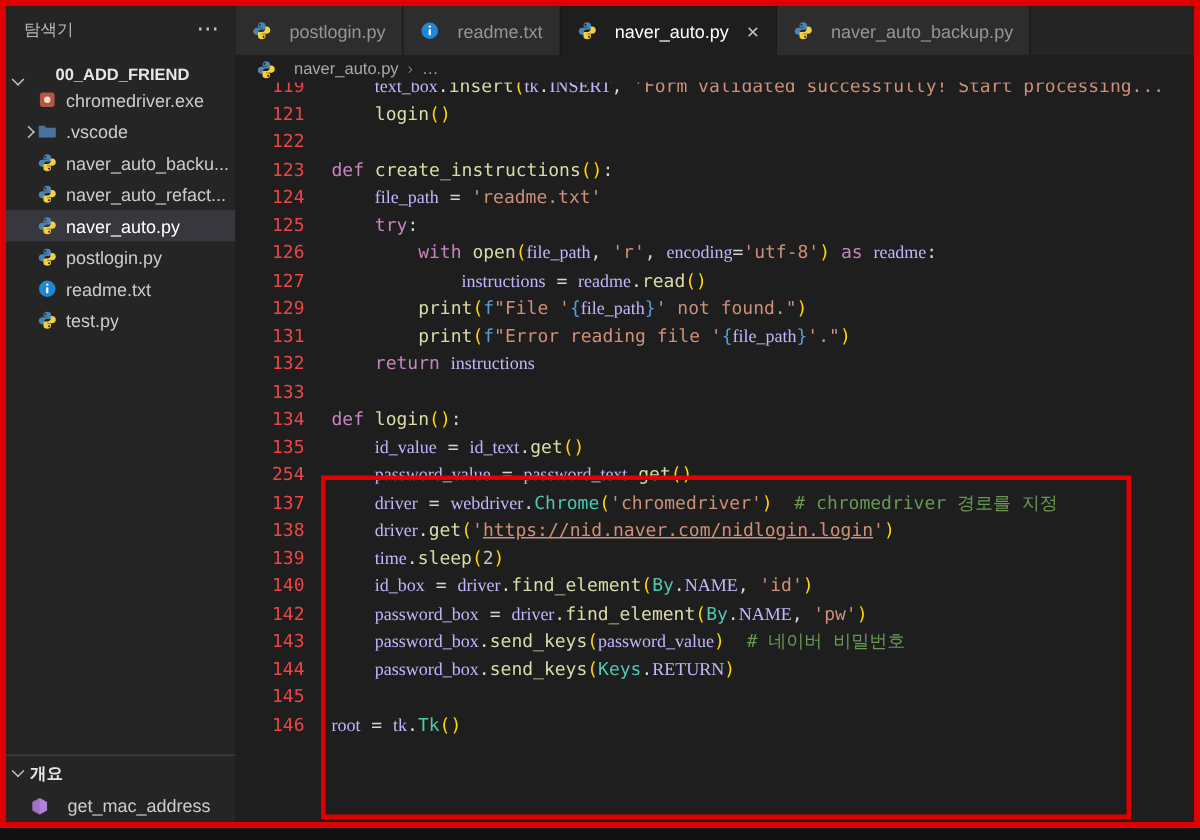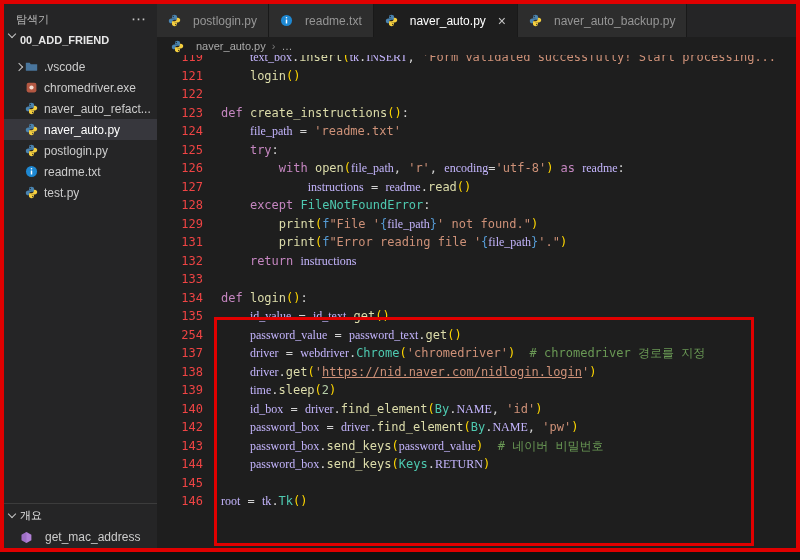--- a/index.html
+++ b/index.html
@@ -3,31 +3,31 @@
 <meta charset="utf-8">
 <style>
   * { margin:0; padding:0; box-sizing:border-box; }
   html,body { width:800px; height:560px; background:#111; font-family:"Liberation Sans",sans-serif; }
   .window { position:relative; width:800px; height:552px; border:4px solid #e00000; background:#1e1e1e; display:flex; overflow:hidden; }
 
   
   .sidebar { width:153px; min-width:153px; background:#252526; color:#ccc; position:relative; font-size:12px; overflow:hidden; }
   .sb-header { height:30px; display:flex; align-items:center; justify-content:space-between; padding:0 10px 0 12px; color:#bbbbbb; font-size:11px; }
   .sb-more { font-size:15px; letter-spacing:1px; color:#c5c5c5; cursor:pointer; }
-  .section-header { height:22px; display:flex; align-items:flex-start; gap:5px; font-weight:bold; color:#e7e7e7; font-size:11px; padding-left:5px; cursor:pointer; }
+  .section-header { height:22px; display:flex; align-items:flex-end; gap:22px; font-weight:bold; color:#e7e7e7; font-size:11px; padding-left:5px; cursor:pointer; }
   .tree-row { height:21px; display:flex; align-items:center; padding-left:8px; color:#cccccc; font-size:12px; cursor:pointer; white-space:nowrap; overflow:hidden; }
   .tree-row.selected { background:#37373d; color:#ffffff; }
   .chev-slot { width:13px; min-width:13px; display:inline-flex; justify-content:center; }
   .file-icon { width:19px; min-width:19px; display:inline-flex; align-items:center; }
   .file-label { overflow:hidden; white-space:nowrap; }
   .chev { display:inline-block; width:6px; height:6px; border-right:1.4px solid #c5c5c5; border-bottom:1.4px solid #c5c5c5; }
   .chev.down { transform:rotate(45deg); margin-top:-3px; }
   .chev.right { transform:rotate(-45deg); }
   .outline { position:absolute; bottom:0; left:0; right:0; border-top:1px solid #3c3c3c; background:#252526; }
-  .outline-header { height:22px; display:flex; align-items:center; gap:5px; font-weight:normal; font-size:11px; color:#e7e7e7; padding-left:5px; cursor:pointer; }
+  .outline-header { height:22px; display:flex; align-items:center; gap:5px; font-weight:bold; font-size:11px; color:#e7e7e7; padding-left:5px; cursor:pointer; }
   .outline-row { height:22px; display:flex; align-items:center; gap:6px; padding-left:16px; font-size:12px; color:#cccccc; cursor:pointer; }
 
   
   .main { flex:1; display:flex; flex-direction:column; min-width:0; }
   .tabbar { height:33px; background:#252526; display:flex; align-items:stretch; overflow:hidden; }
   .tab { display:flex; align-items:center; gap:6px; padding:0 11px; background:#2d2d2d; color:#969696; font-size:12px; border-right:1px solid #191919; cursor:pointer; white-space:nowrap; }
   .tab.active { background:#1e1e1e; color:#ffffff; }
   .tab-close { margin-left:6px; font-size:14px; color:#c5c5c5; line-height:1; }
   .breadcrumb { height:18px; display:flex; align-items:center; gap:6px; padding-left:14px; font-size:11px; color:#a9a9a9; background:#1e1e1e; cursor:pointer; }
   .bc-sep { color:#7a7a7a; }
@@ -64,39 +64,49 @@
     <div class="sb-header">
       <span>탐색기</span>
       <span class="sb-more">⋯</span>
     </div>
     <div class="section-header">
       <span class="chev down"></span>
       <span>00_ADD_FRIEND</span>
     </div>
     <div class="tree">
         <div class="tree-row">
+          <span class="chev-slot"></span>
+          <span class="file-icon">
+            <svg width="13" height="13" viewBox="0 0 16 16">
+              <rect x="2" y="2" width="12" height="12" rx="2.5" fill="#b35742"></rect>
+              <circle cx="8" cy="8" r="2.6" fill="#f5ddd2"></circle>
+            </svg>
+          </span>
+          <span class="file-label">chromedriver.exe</span>
+        </div>
+        <div class="tree-row">
           <span class="chev-slot">
             <span class="chev right"></span>
           </span>
           <span class="file-icon">
             <svg width="13" height="13" viewBox="0 0 16 16">
               <path fill="#49759c" d="M1.5 3.5h4.2l1.4 1.6h7.4c.3 0 .5.2.5.5v7c0 .3-.2.5-.5.5H1.5c-.3 0-.5-.2-.5-.5V4c0-.3.2-.5.5-.5z"></path>
             </svg>
           </span>
           <span class="file-label">.vscode</span>
         </div>
         <div class="tree-row">
           <span class="chev-slot"></span>
           <span class="file-icon">
             <svg width="13" height="13" viewBox="0 0 16 16">
-              <rect x="2" y="2" width="12" height="12" rx="2.5" fill="#b35742"></rect>
-              <circle cx="8" cy="8" r="2.6" fill="#f5ddd2"></circle>
-            </svg>
-          </span>
-          <span class="file-label">chromedriver.exe</span>
+              <path fill="#4a84b0" d="M7.9 1C6.1 1 5 1.9 5 3.3V5.1h3.1v.5H3.9C2.3 5.6 1 6.7 1 8.5s1.3 2.9 2.9 2.9h1.2V9.7C5.1 8.3 6.3 7 7.7 7h3.4V3.3C11.1 1.9 9.7 1 7.9 1zM6.5 2.3c.4 0 .8.3.8.8s-.4.8-.8.8-.8-.3-.8-.8.4-.8.8-.8z"></path>
+              <path fill="#f5cf3f" d="M8.1 15c1.8 0 2.9-.9 2.9-2.3v-1.8H7.9v-.5h4.2c1.6 0 2.9-1.1 2.9-2.9S13.7 4.6 12.1 4.6h-1.2v1.7c0 1.4-1.2 2.7-2.6 2.7H4.9v3.7C4.9 14.1 6.3 15 8.1 15zm1.4-1.3c-.4 0-.8-.3-.8-.8s.4-.8.8-.8.8.3.8.8-.4.8-.8.8z"></path>
+            </svg>
+          </span>
+          <span class="file-label">naver_auto_backu...</span>
         </div>
         <div class="tree-row">
           <span class="chev-slot"></span>
           <span class="file-icon">
             <svg width="13" height="13" viewBox="0 0 16 16">
               <path fill="#4a84b0" d="M7.9 1C6.1 1 5 1.9 5 3.3V5.1h3.1v.5H3.9C2.3 5.6 1 6.7 1 8.5s1.3 2.9 2.9 2.9h1.2V9.7C5.1 8.3 6.3 7 7.7 7h3.4V3.3C11.1 1.9 9.7 1 7.9 1zM6.5 2.3c.4 0 .8.3.8.8s-.4.8-.8.8-.8-.3-.8-.8.4-.8.8-.8z"></path>
               <path fill="#f5cf3f" d="M8.1 15c1.8 0 2.9-.9 2.9-2.3v-1.8H7.9v-.5h4.2c1.6 0 2.9-1.1 2.9-2.9S13.7 4.6 12.1 4.6h-1.2v1.7c0 1.4-1.2 2.7-2.6 2.7H4.9v3.7C4.9 14.1 6.3 15 8.1 15zm1.4-1.3c-.4 0-.8-.3-.8-.8s.4-.8.8-.8.8.3.8.8-.4.8-.8.8z"></path>
             </svg>
           </span>
           <span class="file-label">naver_auto_refact...</span>
@@ -217,21 +227,20 @@
     <div class="editor">
       <div class="code-scroll">
           <div class="code-line"><span class="line-num">119</span><span class="line-text"><span class="tk-o">    </span><span class="tk-v">text_box</span><span class="tk-o">.</span><span class="tk-fn">insert</span><span class="tk-b1">(</span><span class="tk-v">tk</span><span class="tk-o">.</span><span class="tk-v">INSERT</span><span class="tk-o">, </span><span class="tk-s">'Form validated successfully! Start processing...</span></span></div>
           <div class="code-line"><span class="line-num">121</span><span class="line-text"><span class="tk-o">    </span><span class="tk-fn">login</span><span class="tk-b1">()</span></span></div>
           <div class="code-line"><span class="line-num">122</span><span class="line-text"></span></div>
           <div class="code-line"><span class="line-num">123</span><span class="line-text"><span class="tk-k">def </span><span class="tk-fn">create_instructions</span><span class="tk-b1">()</span><span class="tk-o">:</span></span></div>
           <div class="code-line"><span class="line-num">124</span><span class="line-text"><span class="tk-o">    </span><span class="tk-v">file_path</span><span class="tk-o"> = </span><span class="tk-s">'readme.txt'</span></span></div>
           <div class="code-line"><span class="line-num">125</span><span class="line-text"><span class="tk-o">    </span><span class="tk-k">try</span><span class="tk-o">:</span></span></div>
           <div class="code-line"><span class="line-num">126</span><span class="line-text"><span class="tk-o">        </span><span class="tk-k">with </span><span class="tk-fn">open</span><span class="tk-b1">(</span><span class="tk-v">file_path</span><span class="tk-o">, </span><span class="tk-s">'r'</span><span class="tk-o">, </span><span class="tk-v">encoding</span><span class="tk-o">=</span><span class="tk-s">'utf-8'</span><span class="tk-b1">)</span><span class="tk-k"> as </span><span class="tk-v">readme</span><span class="tk-o">:</span></span></div>
           <div class="code-line"><span class="line-num">127</span><span class="line-text"><span class="tk-o">            </span><span class="tk-v">instructions</span><span class="tk-o"> = </span><span class="tk-v">readme</span><span class="tk-o">.</span><span class="tk-fn">read</span><span class="tk-b1">()</span></span></div>
-          <div class="code-line"><span class="line-num">128</span><span class="line-text"><span class="tk-o">    </span><span class="tk-k">except </span><span class="tk-cl">FileNotFoundError</span><span class="tk-o">:</span></span></div>
           <div class="code-line"><span class="line-num">129</span><span class="line-text"><span class="tk-o">        </span><span class="tk-fn">print</span><span class="tk-b1">(</span><span class="tk-fs">f</span><span class="tk-s">"File '</span><span class="tk-fs">{</span><span class="tk-v">file_path</span><span class="tk-fs">}</span><span class="tk-s">' not found."</span><span class="tk-b1">)</span></span></div>
           <div class="code-line"><span class="line-num">131</span><span class="line-text"><span class="tk-o">        </span><span class="tk-fn">print</span><span class="tk-b1">(</span><span class="tk-fs">f</span><span class="tk-s">"Error reading file '</span><span class="tk-fs">{</span><span class="tk-v">file_path</span><span class="tk-fs">}</span><span class="tk-s">'."</span><span class="tk-b1">)</span></span></div>
           <div class="code-line"><span class="line-num">132</span><span class="line-text"><span class="tk-o">    </span><span class="tk-k">return </span><span class="tk-v">instructions</span></span></div>
           <div class="code-line"><span class="line-num">133</span><span class="line-text"></span></div>
           <div class="code-line"><span class="line-num">134</span><span class="line-text"><span class="tk-k">def </span><span class="tk-fn">login</span><span class="tk-b1">()</span><span class="tk-o">:</span></span></div>
           <div class="code-line"><span class="line-num">135</span><span class="line-text"><span class="tk-o">    </span><span class="tk-v">id_value</span><span class="tk-o"> = </span><span class="tk-v">id_text</span><span class="tk-o">.</span><span class="tk-fn">get</span><span class="tk-b1">()</span></span></div>
           <div class="code-line"><span class="line-num">254</span><span class="line-text"><span class="tk-o">    </span><span class="tk-v">password_value</span><span class="tk-o"> = </span><span class="tk-v">password_text</span><span class="tk-o">.</span><span class="tk-fn">get</span><span class="tk-b1">()</span></span></div>
           <div class="code-line"><span class="line-num">137</span><span class="line-text"><span class="tk-o">    </span><span class="tk-v">driver</span><span class="tk-o"> = </span><span class="tk-v">webdriver</span><span class="tk-o">.</span><span class="tk-cl">Chrome</span><span class="tk-b1">(</span><span class="tk-s">'chromedriver'</span><span class="tk-b1">)</span><span class="tk-o">  </span><span class="tk-c"># chromedriver 경로를 지정</span></span></div>
           <div class="code-line"><span class="line-num">138</span><span class="line-text"><span class="tk-o">    </span><span class="tk-v">driver</span><span class="tk-o">.</span><span class="tk-fn">get</span><span class="tk-b1">(</span><span class="tk-s">'</span><span class="tk-su">https://nid.naver.com/nidlogin.login</span><span class="tk-s">'</span><span class="tk-b1">)</span></span></div>
           <div class="code-line"><span class="line-num">139</span><span class="line-text"><span class="tk-o">    </span><span class="tk-v">time</span><span class="tk-o">.</span><span class="tk-fn">sleep</span><span class="tk-b1">(</span><span class="tk-n">2</span><span class="tk-b1">)</span></span></div>

